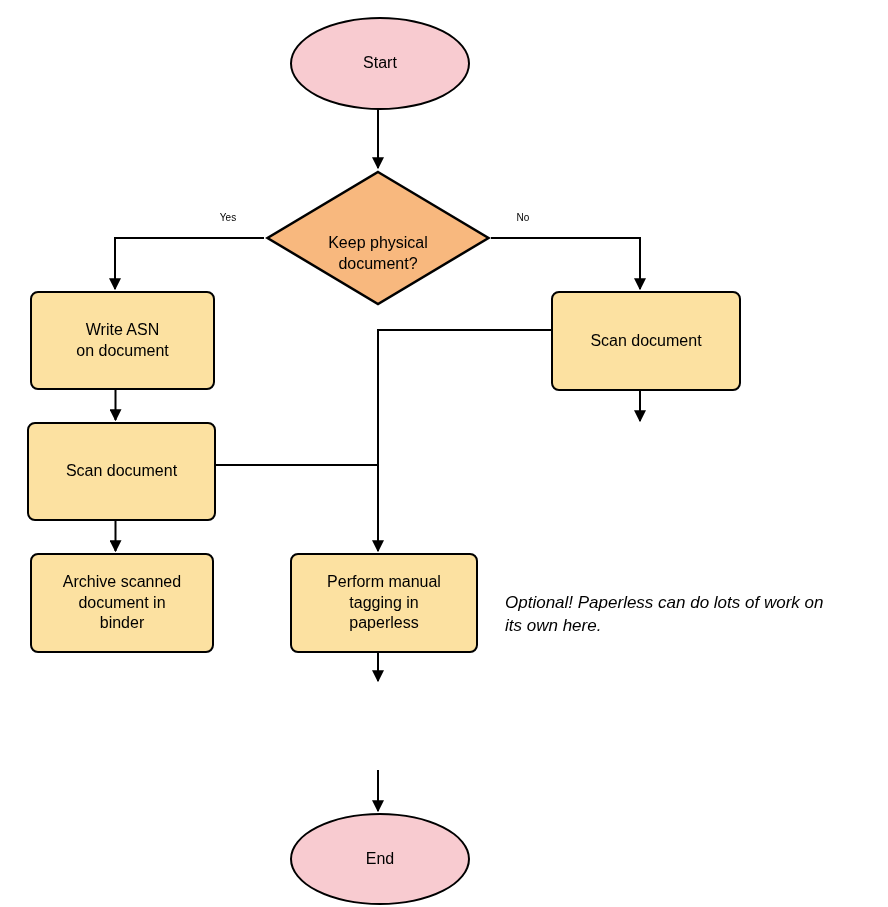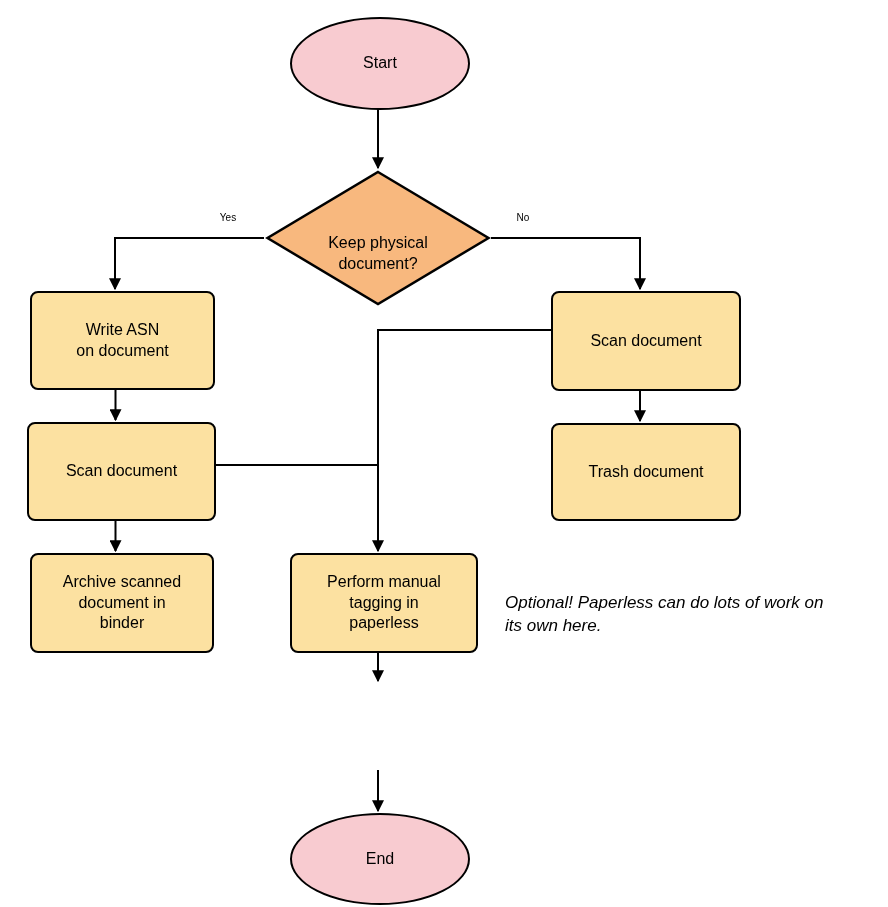--- a/index.html
+++ b/index.html
@@ -103,23 +103,20 @@
   </div>
 
   <div class="node process" id="n-scan-right">
     <span class="node-label">Scan document</span>
   </div>
 
   <div class="node process" id="n-scan-left">
     <span class="node-label">Scan document</span>
   </div>
 
-  <div class="node process" id="n-trash">
-    <span class="node-label">Trash document</span>
-  </div>
 
   <div class="node process" id="n-archive">
     <span class="node-label">Archive scanned
 document in
 binder</span>
   </div>
 
   <div class="node process" id="n-tagging">
     <span class="node-label">Perform manual
 tagging in

